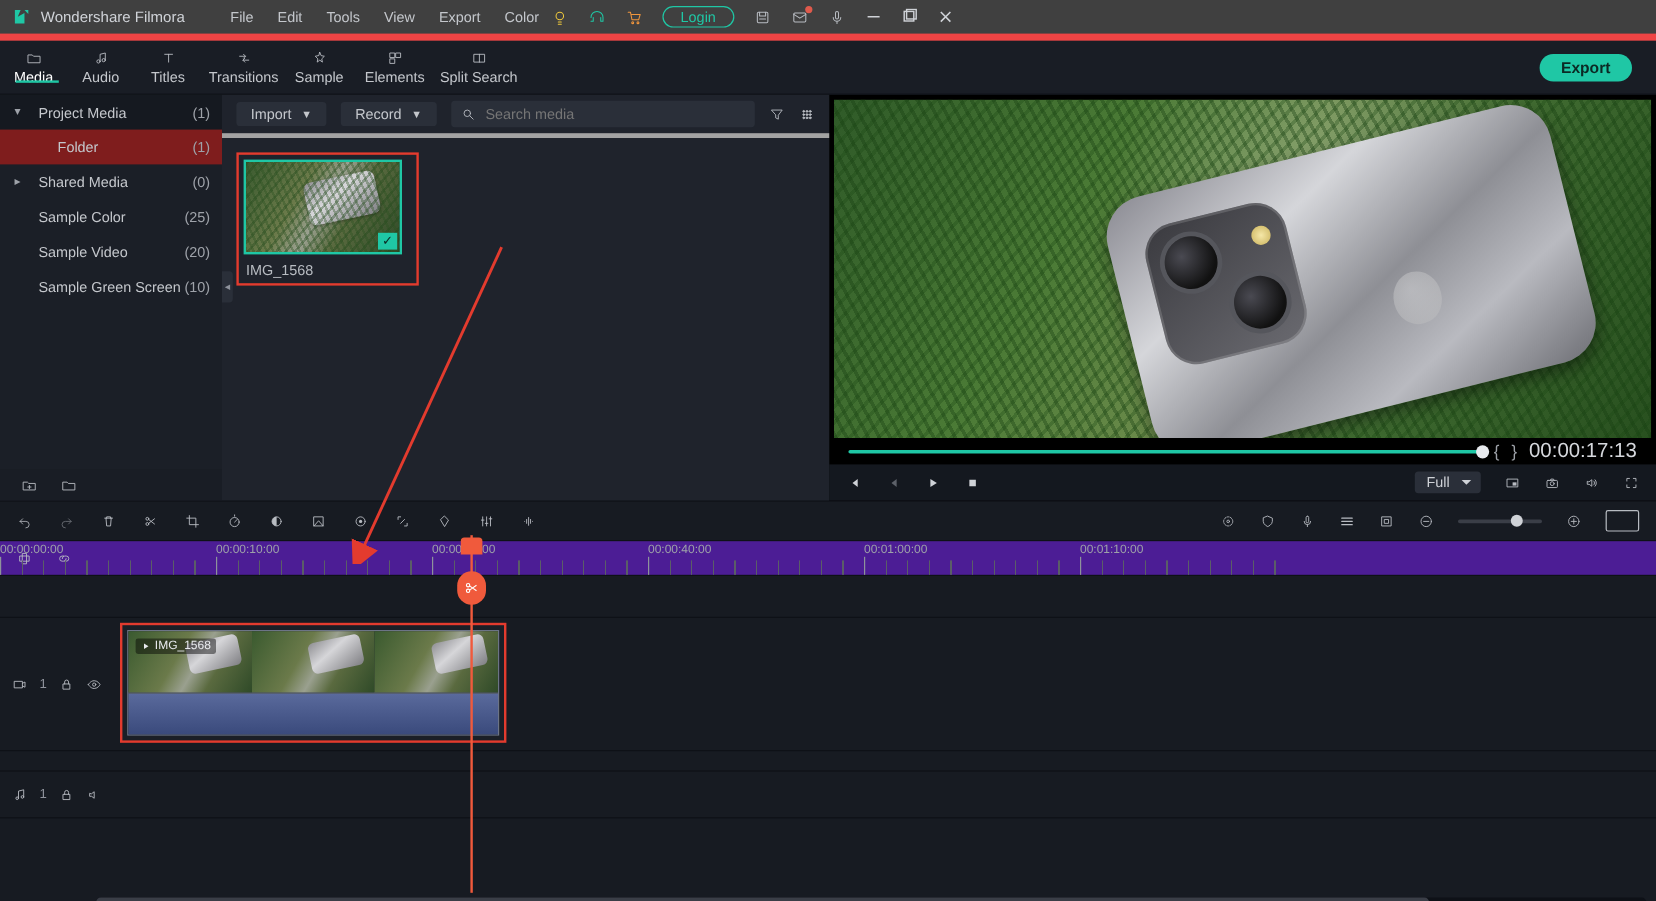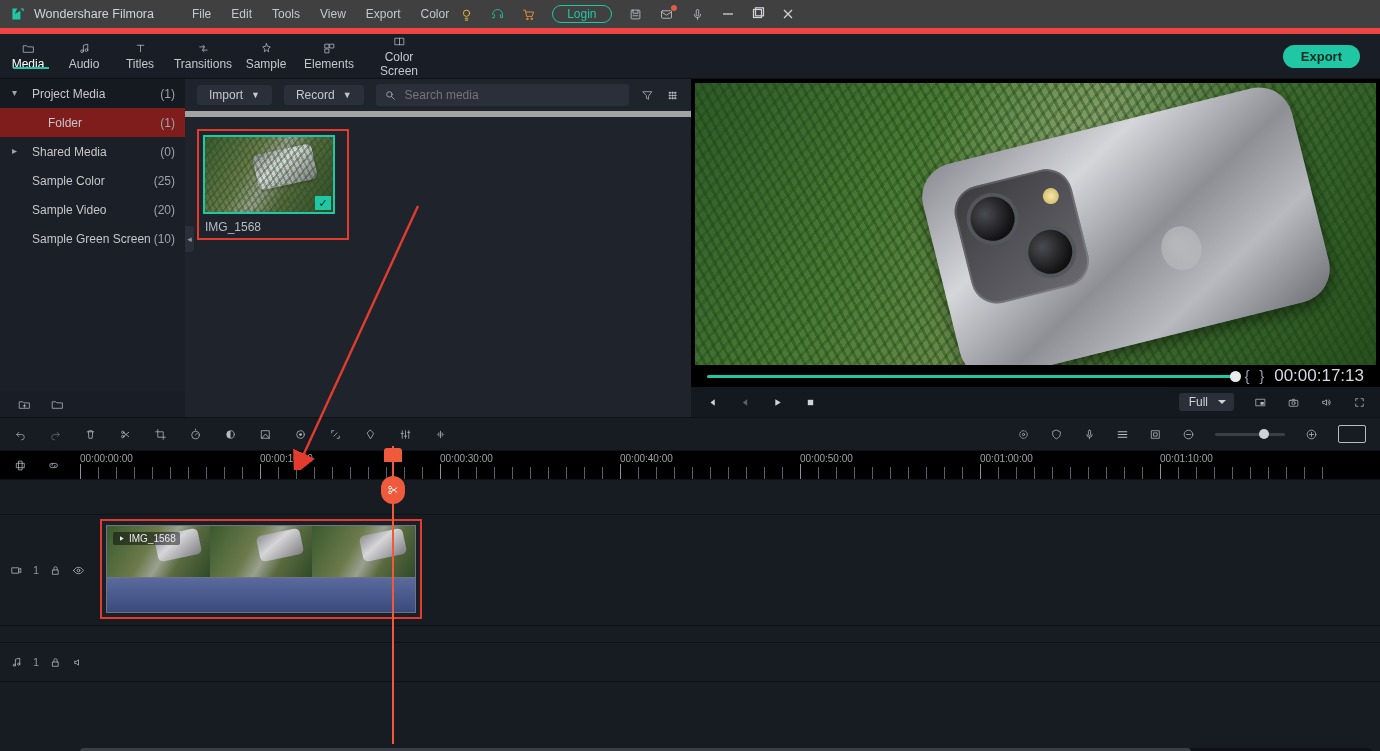--- a/index.html
+++ b/index.html
@@ -21,21 +21,21 @@
 .export-btn{margin-left:auto;margin-right:20px;background:#1fc7a5;color:#0b2a24;border-radius:14px;padding:4px 18px;font-size:13px;font-weight:600}
 .workspace{display:flex;height:338px}
 .sidebar{width:185px;background:#1b1f27;display:flex;flex-direction:column;position:relative}
 .side-row{display:flex;align-items:center;height:29px;padding:0 10px 0 32px;color:#c4c7cc;position:relative}
 .side-row.header{background:#151920}
 .side-row.sel{background:#7f1d1d}
 .side-row .count{margin-left:auto;color:#9ea2a9}
 .side-row .arrow{position:absolute;left:12px;top:8px;font-size:10px;color:#9ea2a9}
 .side-bottom{position:absolute;bottom:0;left:0;right:0;height:26px;background:#191d25;display:flex;align-items:center;gap:20px;padding:0 18px}
 .mediapanel{width:506px;background:#1f232c;display:flex;flex-direction:column;position:relative}
-.mp-toolbar{height:32px;display:flex;align-items:center;gap:12px;padding:0 12px;border-bottom:6px solid #a3a3a3}
+.mp-toolbar{height:32px;display:flex;align-items:center;gap:12px;padding:0 12px;border-bottom:4px solid #a3a3a3}
 .mp-btn{background:#2a2f39;border-radius:3px;padding:3px 12px;display:flex;align-items:center;gap:8px;color:#c4c7cc}
 .mp-search{flex:1;background:#2a2f39;border-radius:3px;height:22px;display:flex;align-items:center;padding:0 8px;gap:6px}
 .mp-search input{flex:1;background:none;border:none;outline:none;color:#c4c7cc;font-size:12px}
 .media-grid{padding:12px;display:flex;gap:24px;align-items:flex-start}
 .media-item{width:130px;text-align:left}
 .thumb{width:130px;height:76px;border-radius:2px;display:flex;align-items:center;justify-content:center;margin-bottom:8px}
 .thumb.add{background:#2a2f39}
 .media-item .label{color:#b8bcc2;font-size:12px;padding-left:2px}
 .highlight-box{border:2px solid #e33b2e;padding:4px;width:140px}
 .clip-thumb{width:128px;height:75px;border:2px solid #1fc7a5;position:relative;background:linear-gradient(120deg,#3a5a2f 0%,#6b7a4a 35%,#9aa08f 50%,#5a6a3f 65%,#2f4a28 100%);overflow:hidden}
@@ -62,21 +62,21 @@
 .brace{color:#9ea2a9;font-size:14px}
 .tc{color:#d6d8dd;font-size:17px;min-width:72px;text-align:right}
 .ctrl-row{height:30px;background:#14181f;display:flex;align-items:center;padding:0 14px;gap:20px}
 .ctrl-row .spacer{flex:1}
 .quality{background:#2a2f39;border-radius:3px;padding:2px 26px 2px 10px;position:relative;color:#cfd2d7}
 .quality::after{content:"";position:absolute;right:8px;top:7px;border:4px solid transparent;border-top-color:#cfd2d7}
 .tl-tools{height:32px;background:#171b22;display:flex;align-items:center;padding:0 14px;gap:22px;border-top:1px solid #0e1117;border-bottom:1px solid #0e1117}
 .tl-tools .right{margin-left:auto;display:flex;align-items:center;gap:20px}
 .zoom-track{width:70px;height:3px;background:#3a3e47;position:relative;border-radius:2px}
 .zoom-knob{position:absolute;left:44px;top:-4px;width:10px;height:10px;border-radius:50%;background:#cfd2d7}
-.ruler{height:28px;background:#000000;display:flex;align-items:flex-start;padding-left:80px;position:relative;border-bottom:1px solid #0e1117}
+.ruler{height:28px;background:#4c1d95;display:flex;align-items:flex-start;position:relative;border-bottom:1px solid #0e1117}
 .ruler .tick-group{width:180px;position:relative;height:100%}
 .ruler .maj{position:absolute;left:0;top:2px;font-size:10px;color:#9ea2a9}
 .ruler .ticks{position:absolute;left:0;right:0;bottom:0;height:12px;background:repeating-linear-gradient(90deg,#5a5e67 0 1px,transparent 1px 18px)}
 .ruler .ticks::before{content:"";position:absolute;left:0;top:-3px;width:1px;height:15px;background:#8e929b}
 .ruler-left{position:absolute;left:0;top:0;width:80px;height:100%;display:flex;align-items:center;gap:20px;padding:0 14px;box-sizing:border-box}
 .playhead{position:absolute;left:392px;top:446px;width:2px;height:298px;background:#f05a3c;z-index:5}
 .playhead-top{position:absolute;left:384px;top:448px;width:18px;height:14px;background:#f05a3c;border-radius:3px 3px 0 0;z-index:6}
 .playhead-scis{position:absolute;left:381px;top:476px;width:24px;height:28px;background:#f05a3c;border-radius:12px;z-index:6;display:flex;align-items:center;justify-content:center;color:#fff}
 .track-area{background:#171b22;position:relative;height:280px}
 .track{height:78px;border-bottom:1px solid #0e1117;display:flex}
@@ -217,21 +217,21 @@
         <rect x="13" y="4" width="7" height="7"></rect>
         <rect x="4" y="13" width="7" height="7"></rect>
       </svg>
     <div>Elements</div>
   </div>
   <div class="tab big">
     <svg class="svg-ico sm" style="margin:0 auto 2px" viewBox="0 0 24 24">
         <rect x="4" y="6" width="16" height="12"></rect>
         <path d="M12 6v12"></path>
       </svg>
-    <div>Color Screen</div>
+    <div>Split Search</div>
   </div>
   <div class="export-btn">Export</div>
 </div>
 <div class="tab-underline"></div>
 
 <div class="workspace">
 
   <div class="sidebar">
     <div class="side-row header">
       <span class="arrow">▾</span>
@@ -536,24 +536,20 @@
   <div class="tick-group">
       <span class="maj">00:00:10:00</span>
       <div class="ticks"></div>
     </div>
   <div class="tick-group">
       <span class="maj">00:00:30:00</span>
       <div class="ticks"></div>
     </div>
   <div class="tick-group">
       <span class="maj">00:00:40:00</span>
-      <div class="ticks"></div>
-    </div>
-  <div class="tick-group">
-      <span class="maj">00:00:50:00</span>
       <div class="ticks"></div>
     </div>
   <div class="tick-group">
       <span class="maj">00:01:00:00</span>
       <div class="ticks"></div>
     </div>
   <div class="tick-group">
       <span class="maj">00:01:10:00</span>
       <div class="ticks"></div>
     </div>

